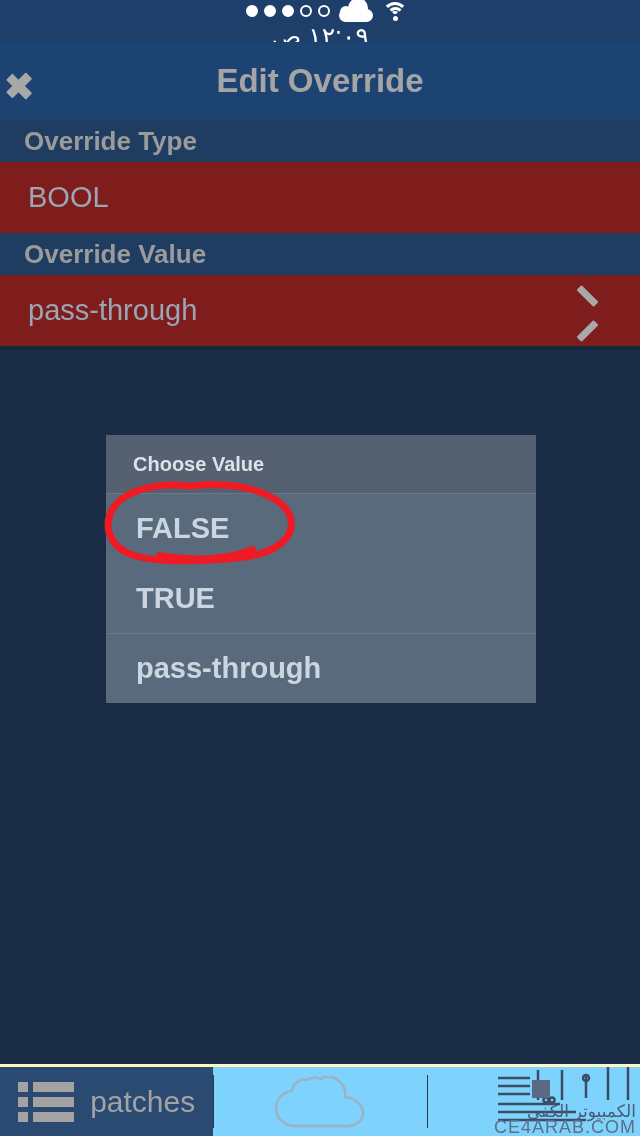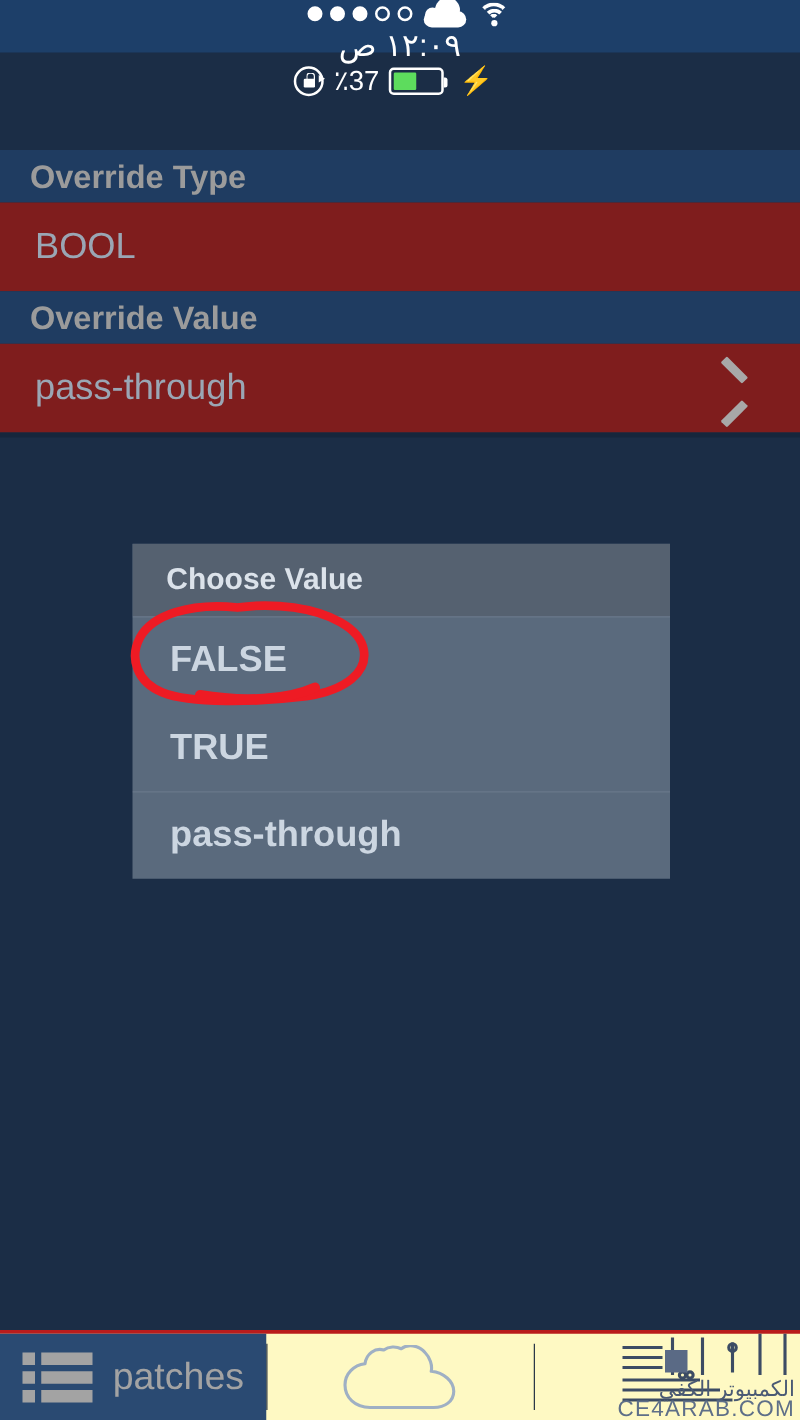--- a/index.html
+++ b/index.html
@@ -244,21 +244,21 @@
     width: 430px;
     background: #5a6a7d;
     overflow: hidden;
   }
   .dialog-header {
     height: 58px;
     background: #556170;
     display: flex; align-items: center;
     padding-left: 27px;
     color: #dbe2ea;
-    font-size: 24px;
+    font-size: 20px;
     font-weight: bold;
   }
   .dialog-row {
     height: 70px;
     display: flex; align-items: center;
     padding-left: 30px;
     color: #ccd6e1;
     font-size: 29px;
     font-weight: bold;
     border-top: 1px solid #69788a;
@@ -271,23 +271,23 @@
     left: 100px; top: 480px;
     width: 210px; height: 90px;
     pointer-events: none;
   }
 
   
   .tab-bar {
     position: absolute;
     left: 0; bottom: 0;
     width: 640px; height: 72px;
-    background: #fef9c3;
+    background: #7dd3fc;
     display: flex;
-    border-top: 3px solid #b91c1c;
+    border-top: 3px solid #fef9c3;
   }
   .tab {
     flex: 1;
     display: flex; align-items: center; justify-content: center;
     gap: 14px;
     position: relative;
   }
   .tab + .tab:before {
     content: "";
     position: absolute;
@@ -369,20 +369,26 @@
       </div>
       <span class="batt-pct">٪37</span>
       <div class="battery">
         <div class="fill" style="width:49%"></div>
         <span class="cap"></span>
       </div>
       <span class="bolt">⚡</span>
     </div>
   </div>
 
+  <div class="nav-bar">
+    <div class="back-btn">
+      <span class="back-chevron"></span>
+    </div>
+    <div class="nav-title">Edit Override</div>
+  </div>
 
   <div class="section-header sh1">Override Type</div>
   <div class="table-cell tc1">
     <span>BOOL</span>
   </div>
 
   <div class="section-header sh2">Override Value</div>
   <div class="table-cell tc2">
     <span>pass-through</span>
     <span class="cell-chevron"></span>

